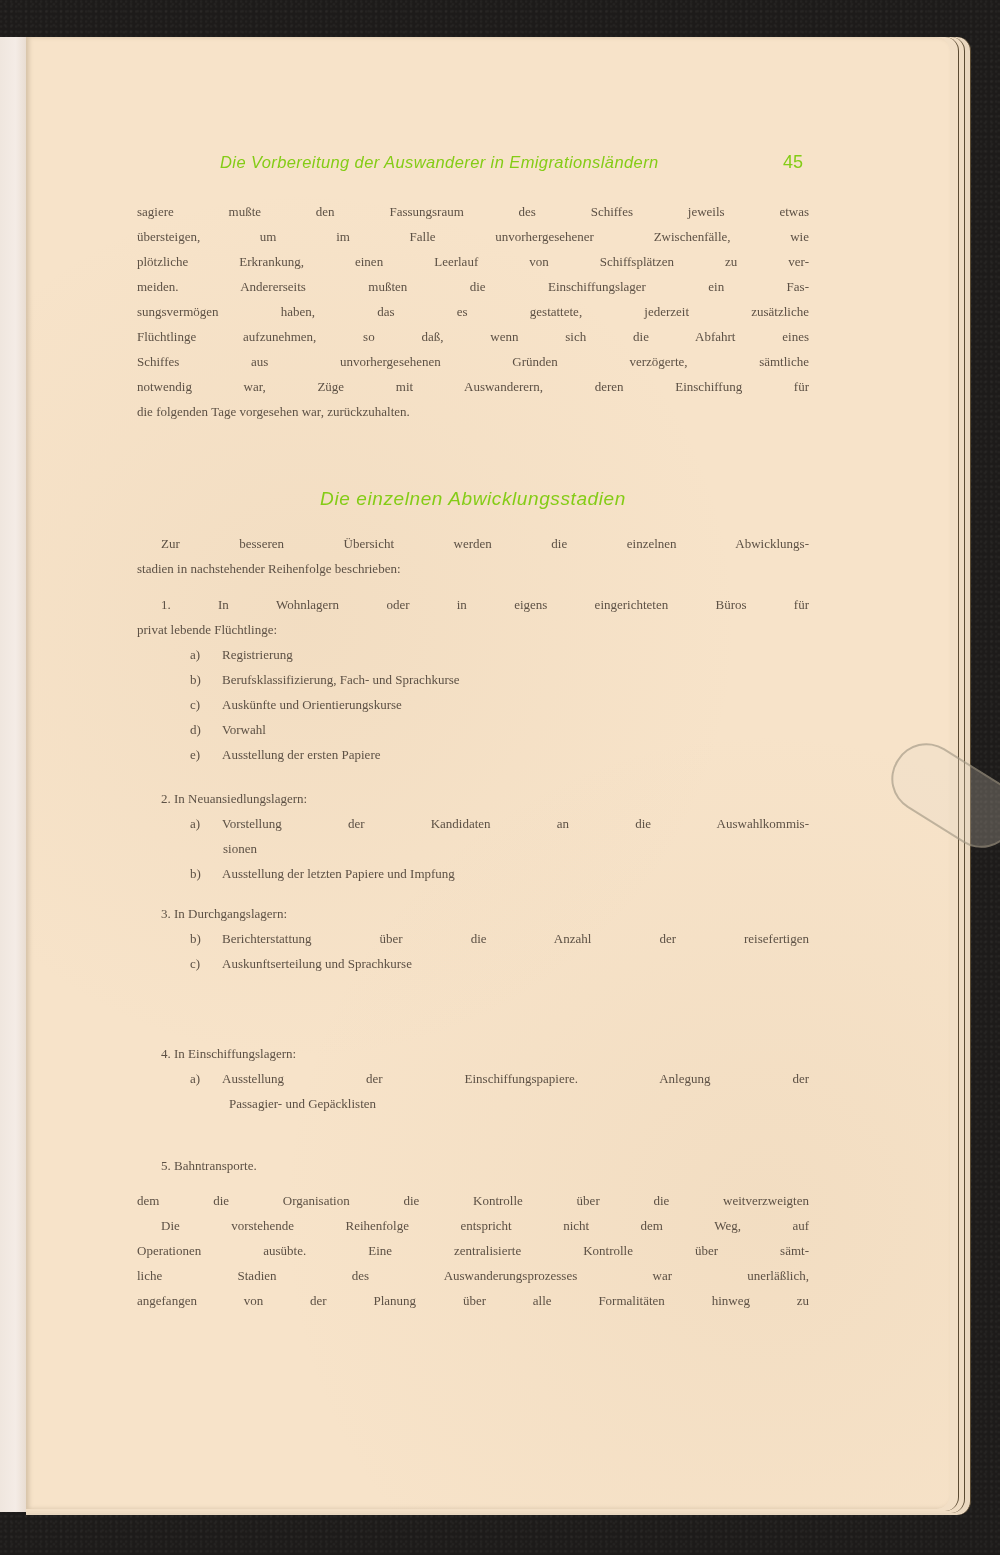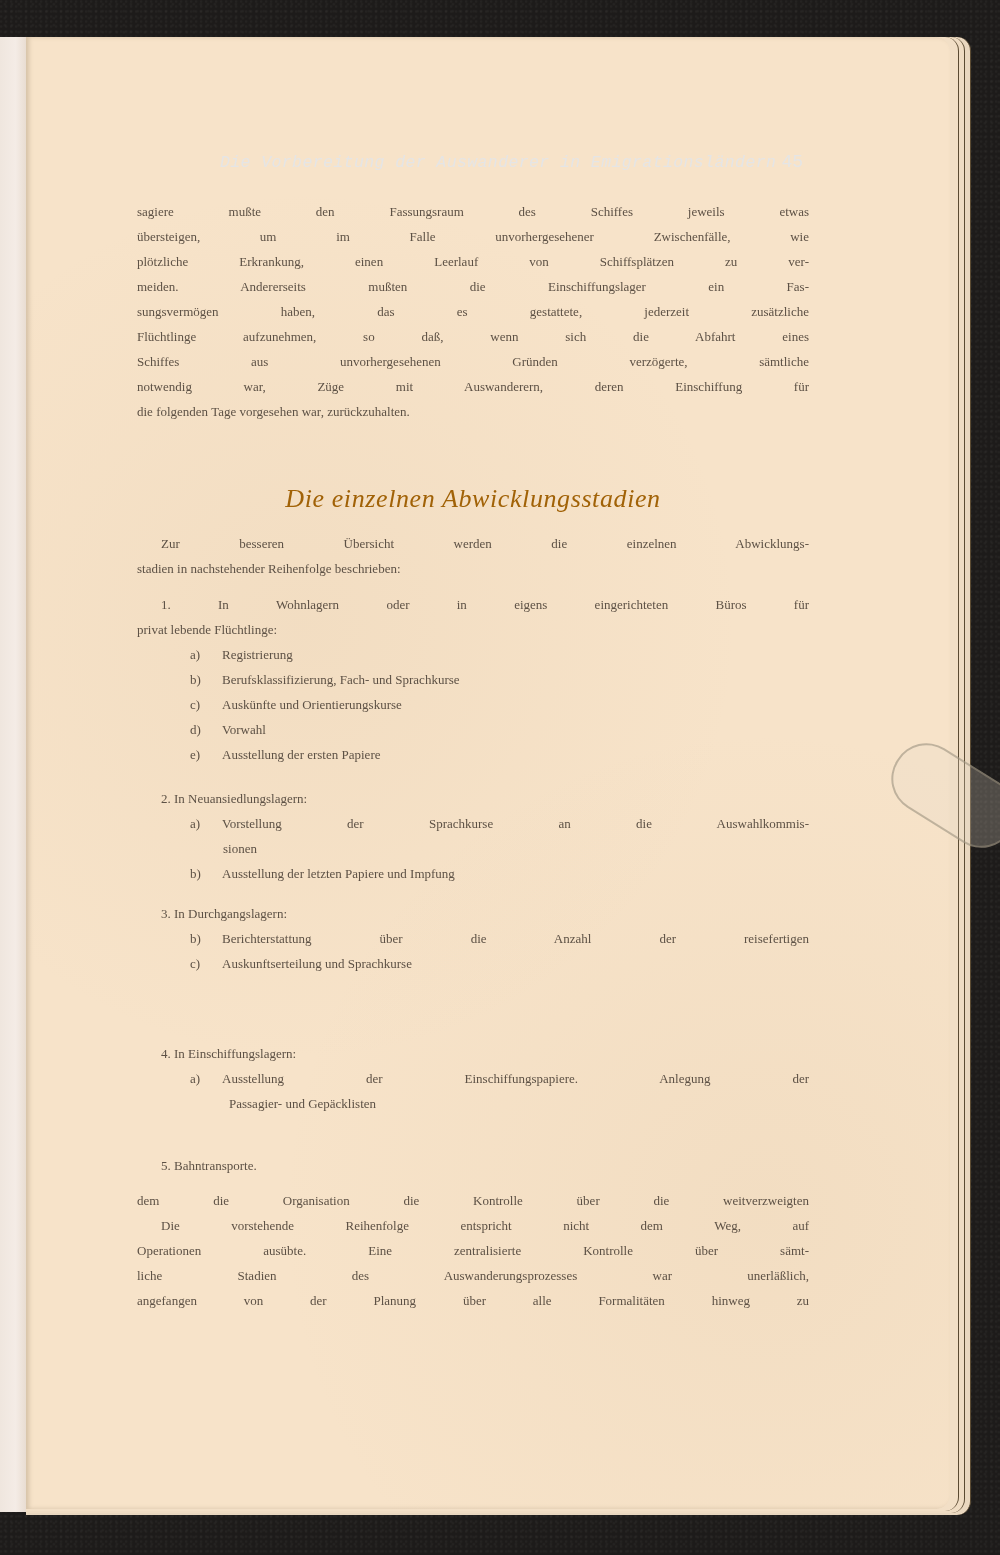--- a/index.html
+++ b/index.html
@@ -78,22 +78,22 @@
     color: #5d5145;
     font-size: 13px;
     line-height: 25px;
   }
   .running-head {
     position: absolute;
     top: 150px;
     left: 137px;
     width: 672px;
     height: 26px;
-    font-family: Liberation Mono, monospace;
-    color: #e5e5e5;
+    font-family: Liberation Sans, sans-serif;
+    color: #84cc16;
   }
   .running-head .title {
     position: absolute;
     left: 83px;
     top: 3px;
     font-style: italic;
     font-size: 16.5px;
     letter-spacing: 0.4px;
   }
   .running-head .page-no {
@@ -107,24 +107,24 @@
     text-align: justify;
     text-align-last: justify;
     white-space: nowrap;
   }
   .line.last {
     text-align-last: left;
   }
   .heading {
     text-align: center;
     font-style: italic;
-    font-family: Liberation Serif, serif;
-    font-size: 26px;
+    font-family: Liberation Sans, sans-serif;
+    font-size: 19px;
     letter-spacing: 0.6px;
-    color: #a16207;
+    color: #84cc16;
   }
   .indent1 { padding-left: 24px; }
   .row { display: block; position: relative; white-space: nowrap; }
   .sub { padding-left: 53px; }
   .sub .lbl { display: inline-block; width: 32px; }
   .cont { padding-left: 86px; }
 </style>
 </head>
 <body>
 
@@ -165,21 +165,21 @@
   <span class="line last">privat lebende Flüchtlinge:</span>
   <span class="row sub"><span class="lbl">a)</span><span>Registrierung</span></span>
   <span class="row sub"><span class="lbl">b)</span><span>Berufsklassifizierung, Fach- und Sprachkurse</span></span>
   <span class="row sub"><span class="lbl">c)</span><span>Auskünfte und Orientierungskurse</span></span>
   <span class="row sub"><span class="lbl">d)</span><span>Vorwahl</span></span>
   <span class="row sub"><span class="lbl">e)</span><span>Ausstellung der ersten Papiere</span></span>
 </div>
 
 <div class="text-block" style="top:786px;">
   <span class="row indent1"><span>2.</span> <span>In Neuansiedlungslagern:</span></span>
-  <span class="line sub"><span class="lbl">a)</span><span>Vorstellung der Sprachkurse an die Auswahlkommis-</span></span>
+  <span class="line sub"><span class="lbl">a)</span><span>Vorstellung der Kandidaten an die Auswahlkommis-</span></span>
   <span class="row cont">sionen</span>
   <span class="row sub"><span class="lbl">b)</span><span>Ausstellung der letzten Papiere und Impfung</span></span>
 </div>
 
 <div class="text-block" style="top:901px;">
   <span class="row indent1"><span>3.</span> <span>In Durchgangslagern:</span></span>
   <span class="line sub"><span class="lbl">b)</span><span>Berichterstattung über die Anzahl der reisefertigen</span></span>
   <span class="row sub"><span class="lbl">c)</span><span>Auskunftserteilung und Sprachkurse</span></span>
 </div>
 

